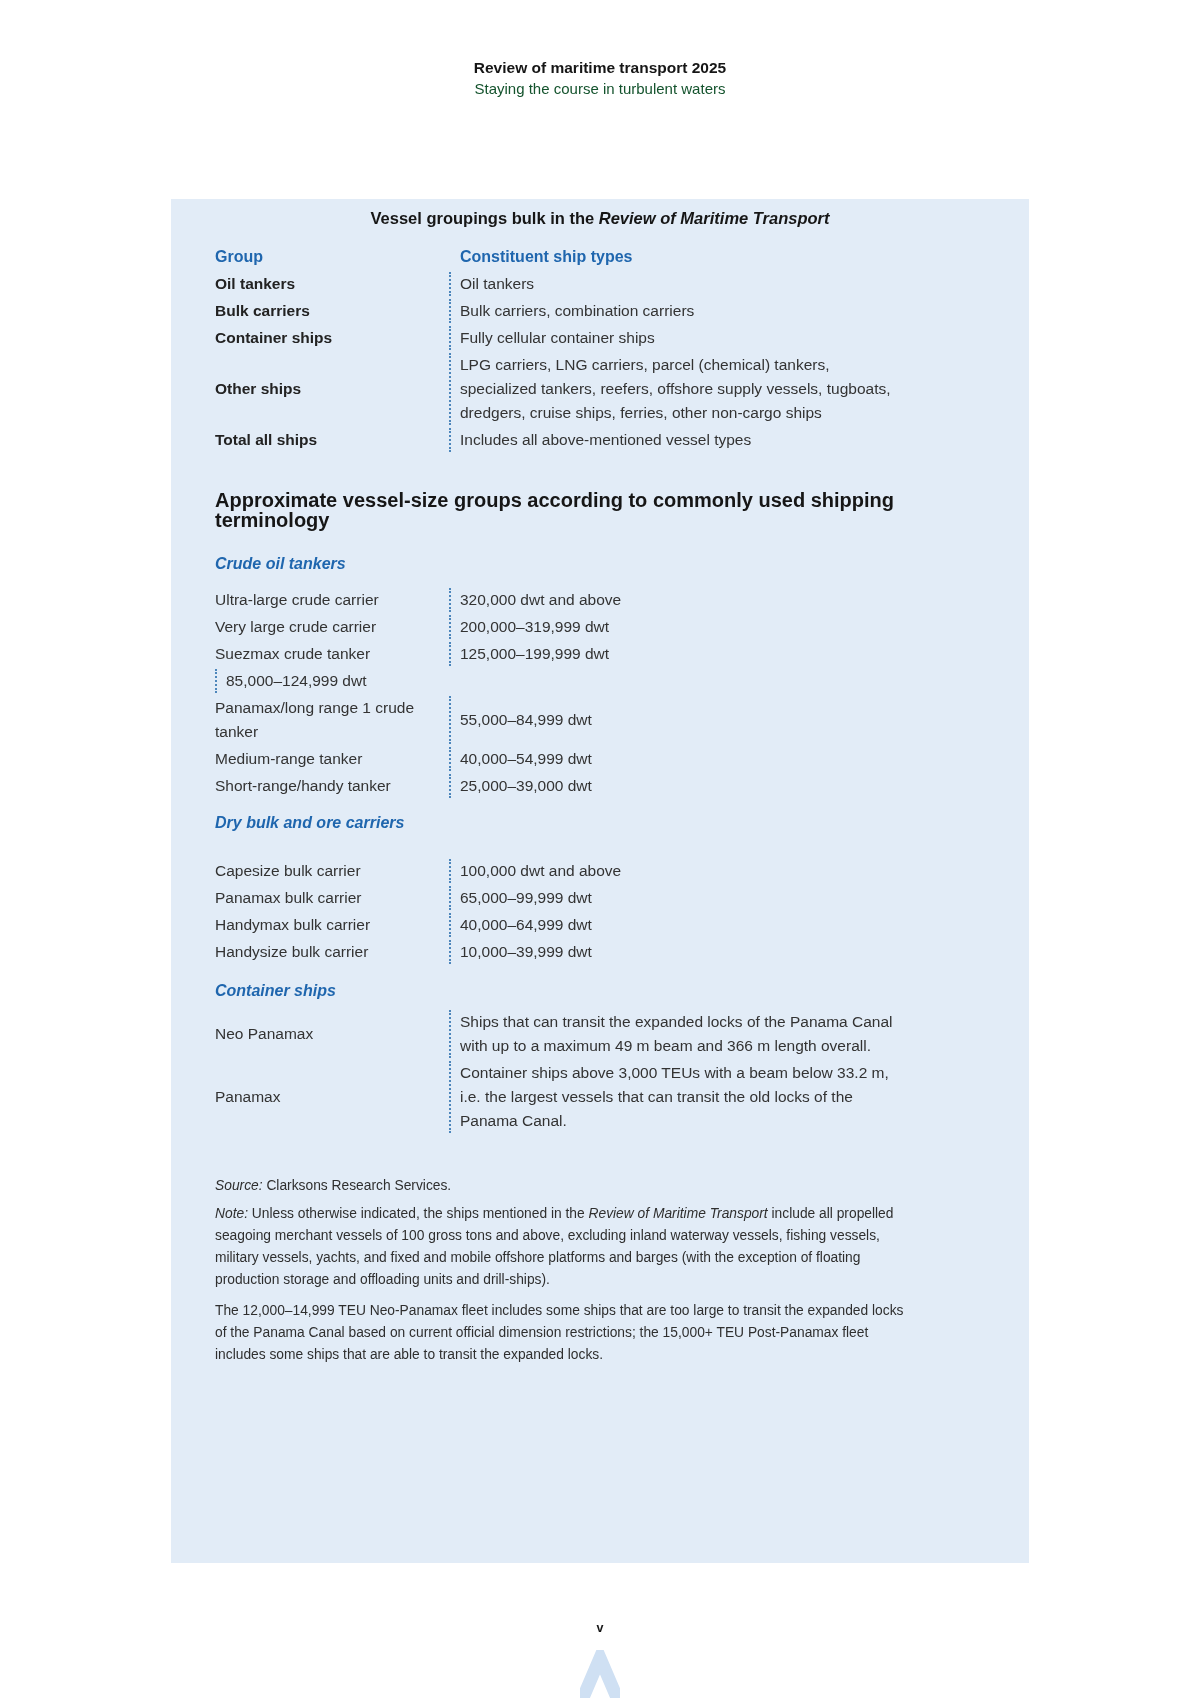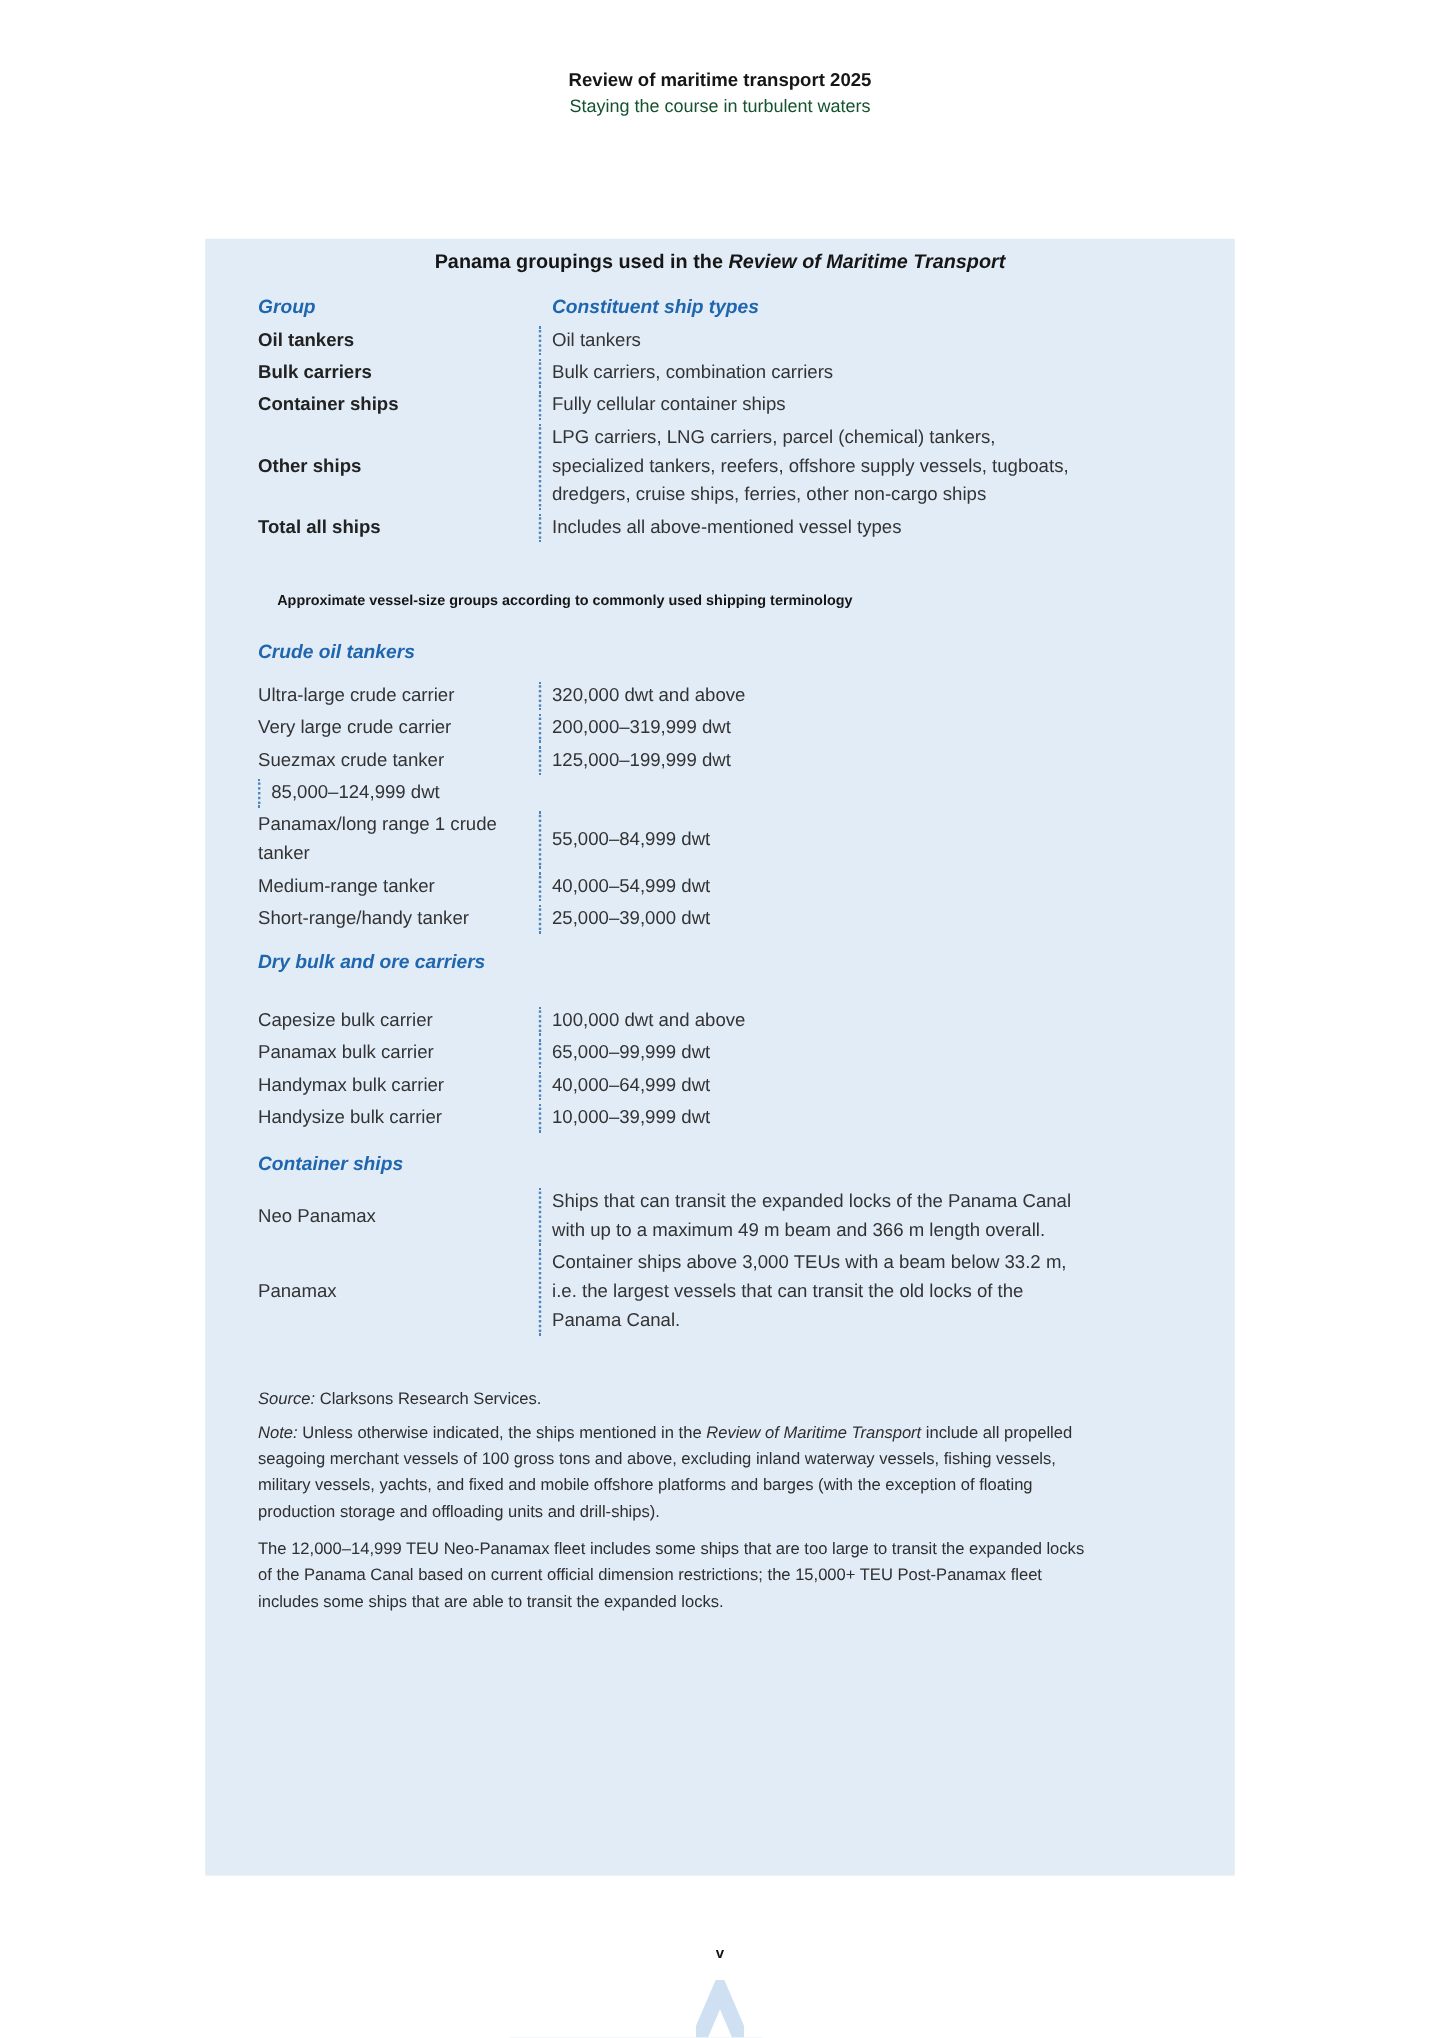--- a/index.html
+++ b/index.html
@@ -35,30 +35,30 @@
   .blue { color: var(--accent-blue, #1f66ae); }
 
   
   .tbl { display: grid; row-gap: 3px; font-size: 15.5px; line-height: 24px; }
   .row { display: grid; grid-template-columns: 234px 457px; }
   .cell { display: flex; align-items: center; }
   .cell-val {
     border-left: 2px dotted var(--dot-blue, #4d86bb);
     padding-left: 9px;
   }
-  .col-h { font-weight: bold; font-style: italic; font-size: 16px; }
+  .col-h { font-weight: bold; font-size: 16px; }
   .lbl-bold { font-weight: bold; color: #222; }
   .lbl { color: #333; }
   .val { color: #333; }
 
   .tbl1 { margin-top: 16px; }
 
   .approx-heading {
-    margin-top: 38px; font-size: 12px; font-weight: bold;
-    color: #161616; line-height: 20px; margin-left: 16px;
+    margin-top: 38px; font-size: 20px; font-weight: bold;
+    color: #161616; line-height: 20px;
   }
   .sub-heading {
     font-size: 16px; font-weight: bold; font-style: italic;
     line-height: 20px;
   }
   .sub-crude     { margin-top: 24px; }
   .tbl-crude     { margin-top: 14px; }
   .sub-dry       { margin-top: 15px; }
   .tbl-dry       { margin-top: 26px; }
   .sub-container { margin-top: 17px; }
@@ -81,21 +81,21 @@
 <body>
 
 <header class="page-header">
   <div class="h-title">Review of maritime transport 2025</div>
   <div class="h-sub">Staying the course in turbulent waters</div>
 </header>
 
 <section class="panel">
 
   <div class="panel-title">
-    <span>Panama groupings used in the </span><span class="it">Review of Maritime Transport</span>
+    <span>Vessel groupings bulk in the </span><span class="it">Review of Maritime Transport</span>
   </div>
 
   <div class="tbl tbl1">
     <div class="row">
       <div class="cell col-h blue">Group</div>
       <div class="cell col-h blue" style="padding-left:11px;">Constituent ship types</div>
     </div>
     <div class="row">
       <div class="cell lbl-bold">Oil tankers</div>
       <div class="cell cell-val val">Oil tankers</div>

